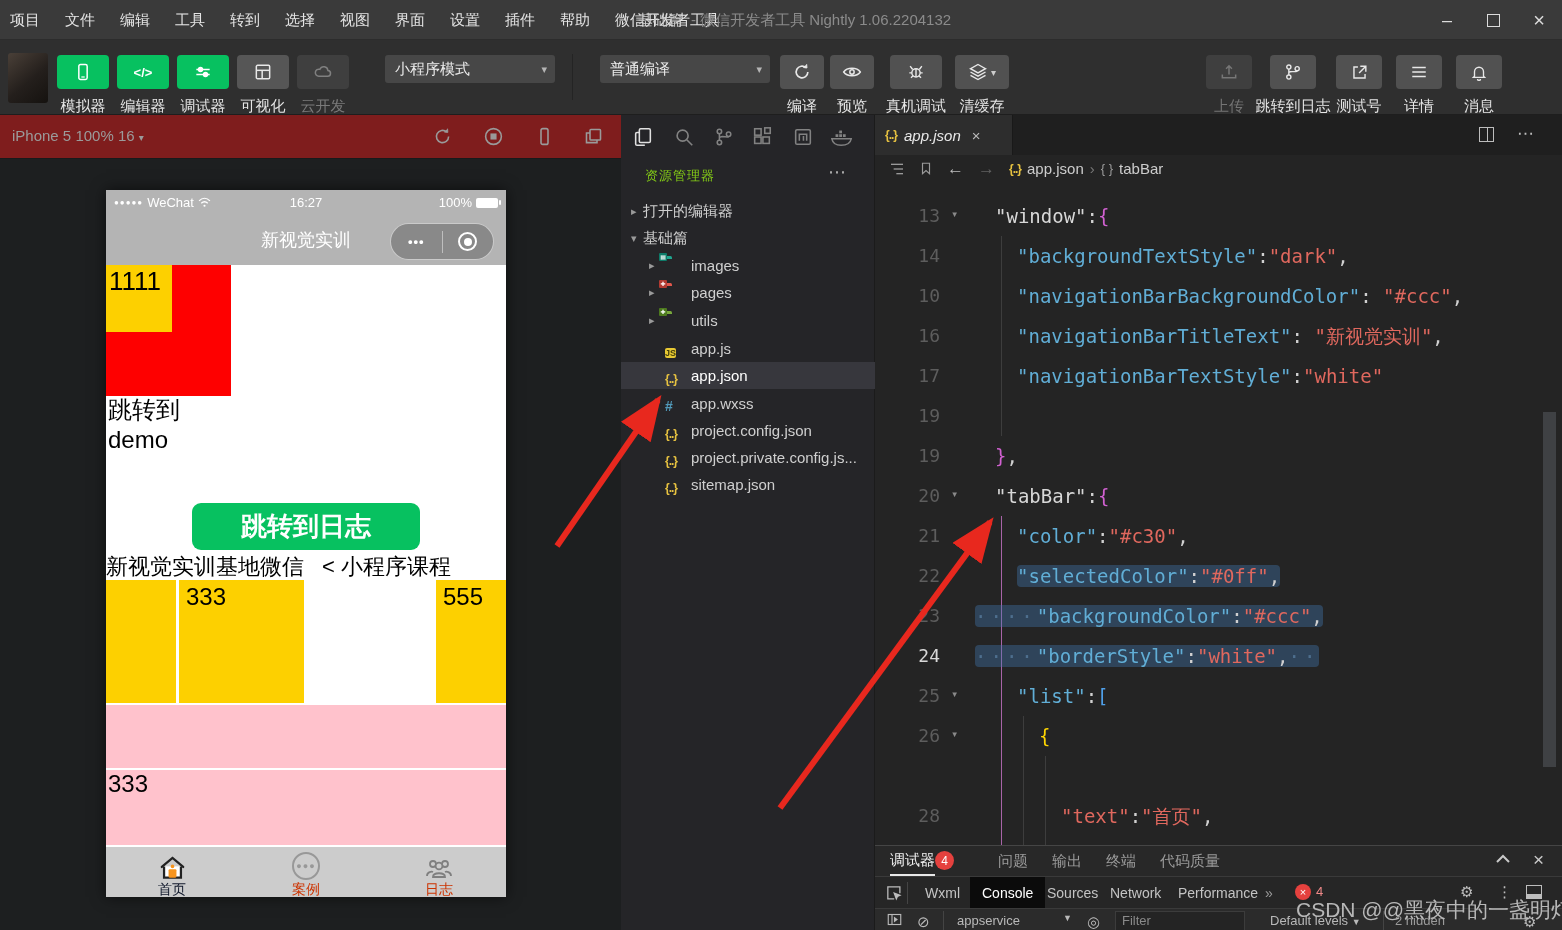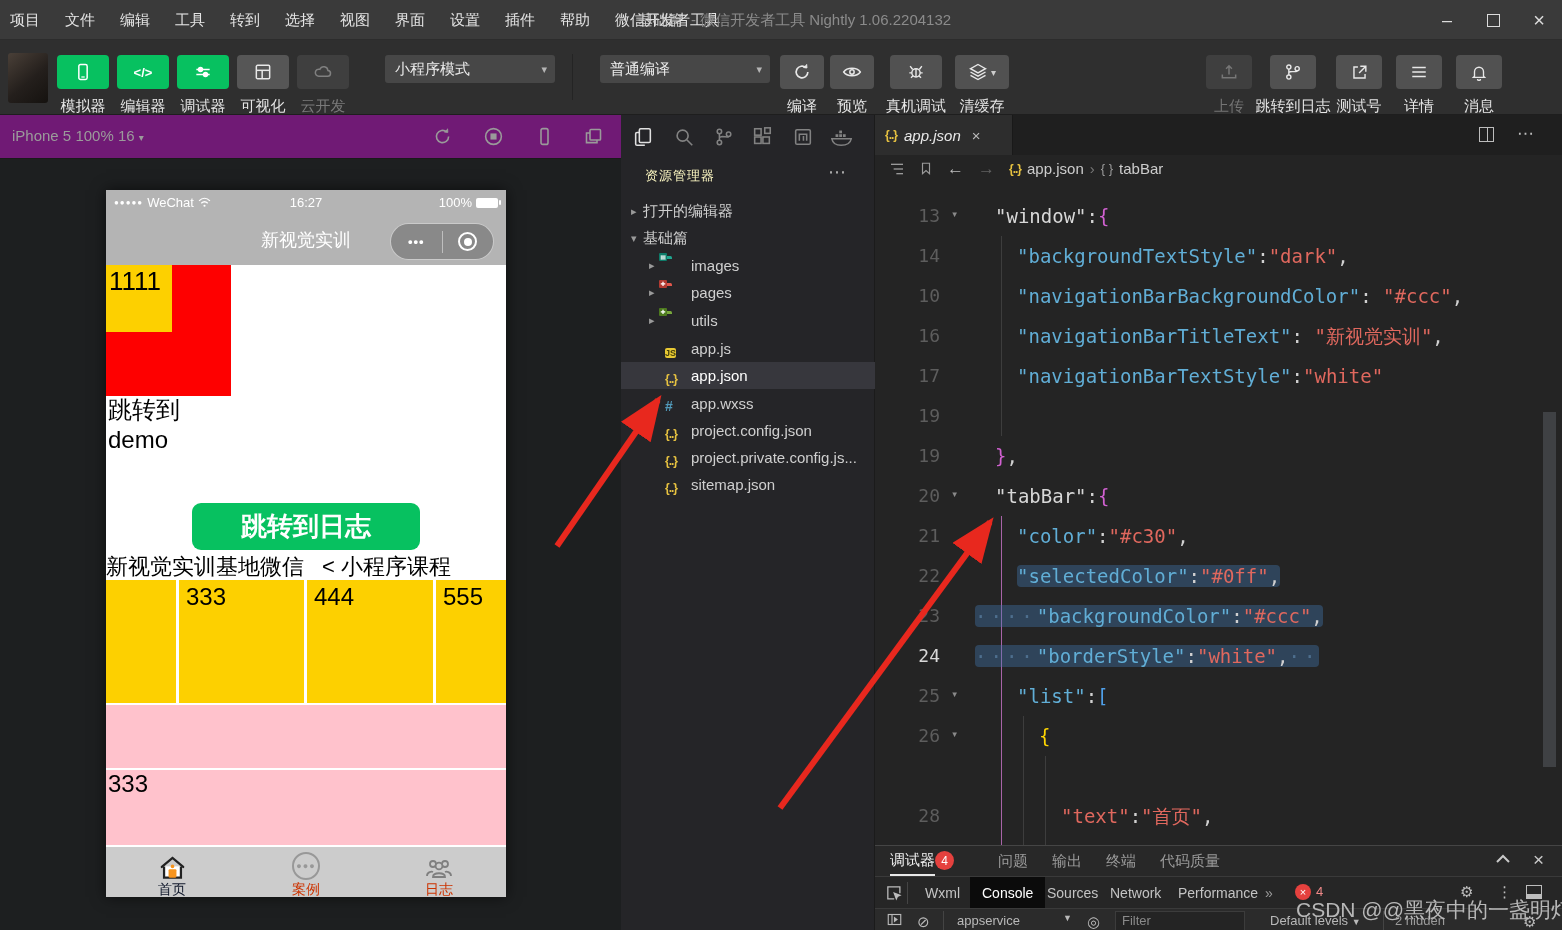--- a/index.html
+++ b/index.html
@@ -36,21 +36,21 @@
   .dd .caret { position:absolute; right:8px; color:#b5b5b5; font-size:11px; }
   .vsep { position:absolute; top:14px; width:1px; height:46px; background:#242424; }
   .ibn { position:absolute; top:15px; height:34px; background:#515151; border-radius:4px;
          display:flex; align-items:center; justify-content:center; gap:3px; }
   .ibn.dim { background:#3f3f3f; }
   .ilb { position:absolute; top:57px; transform:translateX(-50%); font-size:15px; color:#e6e6e6; white-space:nowrap; }
   .ilb.dimt { color:#747474; }
 
   
   #sim { left:0; top:115px; width:621px; height:815px; background:#1d1f20; }
-  #simbar { position:absolute; left:0; top:0; width:100%; height:44px; background:#701a75; border-bottom:1px solid #191a1b; }
+  #simbar { position:absolute; left:0; top:0; width:100%; height:44px; background:#7f1d1d; border-bottom:1px solid #191a1b; }
   #simdev { position:absolute; left:12px; top:12px; font-size:15px; color:#9b9b9b; }
   .simic { position:absolute; top:11px; color:#9a9a9a; }
 
   
   #phone { left:106px; top:75px; width:400px; height:707px; background:#fff; color:#000; box-shadow:0 0 14px rgba(0,0,0,.6); }
   #pheader { position:absolute; left:0; top:0; width:400px; height:75px; background:#b4b4b4; }
   #pstatus { position:absolute; left:0; top:0; width:400px; height:26px; color:#fff; font-size:13px; }
   #pcarrier { position:absolute; left:8px; top:5px; display:flex; align-items:center; gap:4px; }
   #pcarrier .dots { font-size:8px; letter-spacing:1px; }
   #ptime { position:absolute; left:50%; transform:translateX(-50%); top:5px; }
@@ -78,21 +78,21 @@
   .ptab { position:absolute; top:3px; width:90px; text-align:center; }
   .ptab .tlb { font-size:14px; margin-top:1px; }
   .ptab .tic { height:30px; display:flex; align-items:flex-end; justify-content:center; }
   #ellipsisring { width:28px; height:28px; border:2px solid #989898; border-radius:50%;
                   display:flex; align-items:center; justify-content:center; color:#989898; font-size:9px; letter-spacing:1px; font-weight:bold; }
 
   
   #explorer { left:621px; top:115px; width:254px; height:815px; background:#252528; border-right:1px solid #1b1b1b; }
   #xstrip { position:absolute; left:0; top:0; width:100%; height:44px; }
   .xic { position:absolute; top:11px; }
-  #xheader { position:absolute; left:24px; top:52px; font-size:13px; color:#fef9c3; letter-spacing:1px; }
+  #xheader { position:absolute; left:24px; top:52px; font-size:13px; color:#84cc16; letter-spacing:1px; }
   #xmore { position:absolute; right:28px; top:46px; font-size:18px; color:#b0b0b0; }
   .trow { position:absolute; left:0; width:254px; height:27px; display:flex; align-items:center; font-size:15px; color:#cfcfcf; }
   .trow.selected { background:#37373d; color:#fff; }
   .tarrow { width:12px; margin-left:10px; color:#9a9a9a; font-size:11px; }
   .tarrow.deep { margin-left:28px; }
   .ticon { width:18px; height:14px; margin-left:4px; margin-right:8px; position:relative; }
   .folder { width:17px; height:12px; border-radius:1.5px; position:relative; margin-top:2px; }
   .folder:before { content:""; position:absolute; left:0; top:-3px; width:7px; height:3px; background:inherit; border-radius:1.5px 1.5px 0 0; }
   .fbadge { position:absolute; right:-2px; bottom:-2px; width:8px; height:8px; border-radius:1px; font-size:6px; line-height:8px; text-align:center; color:#fff; }
   .fi-js { width:16px; height:14px; background:#e8c934; border-radius:2px; color:#45400a; font-size:9px; font-weight:bold; text-align:center; line-height:14px; margin-top:1px; }
@@ -432,21 +432,20 @@
       <div class="abs" id="greenbtn">
           <span>跳转到日志</span>
         </div>
 
       <div class="abs" id="courseline">
         <span>新视觉实训基地微信</span><span style="display:inline-block;width:18px"></span><span>&lt; 小程序课程</span>
       </div>
 
       <div class="abs ycol" style="left:0;width:70px"></div>
       <div class="abs ycol" style="left:73px;width:125px"><span>333</span></div>
-      <div class="abs ycol" style="left:201px;width:126px"><span>444</span></div>
       <div class="abs ycol" style="left:330px;width:70px"><span>555</span></div>
 
       <div class="abs pinkband" style="top:515px;height:63px"></div>
       <div class="abs pinkband" style="top:580px;height:75px;padding:0 2px"><span>333</span></div>
 
       <div class="abs" id="ptabbar">
         <div class="ptab" style="left:21px">
           <div class="tic">
             <svg width="27" height="25" viewBox="0 0 24 22">
                 <path d="M2.5 10.5 L12 2.5 L21.5 10.5" fill="none" stroke="#222" stroke-width="2" stroke-linecap="round"></path>

